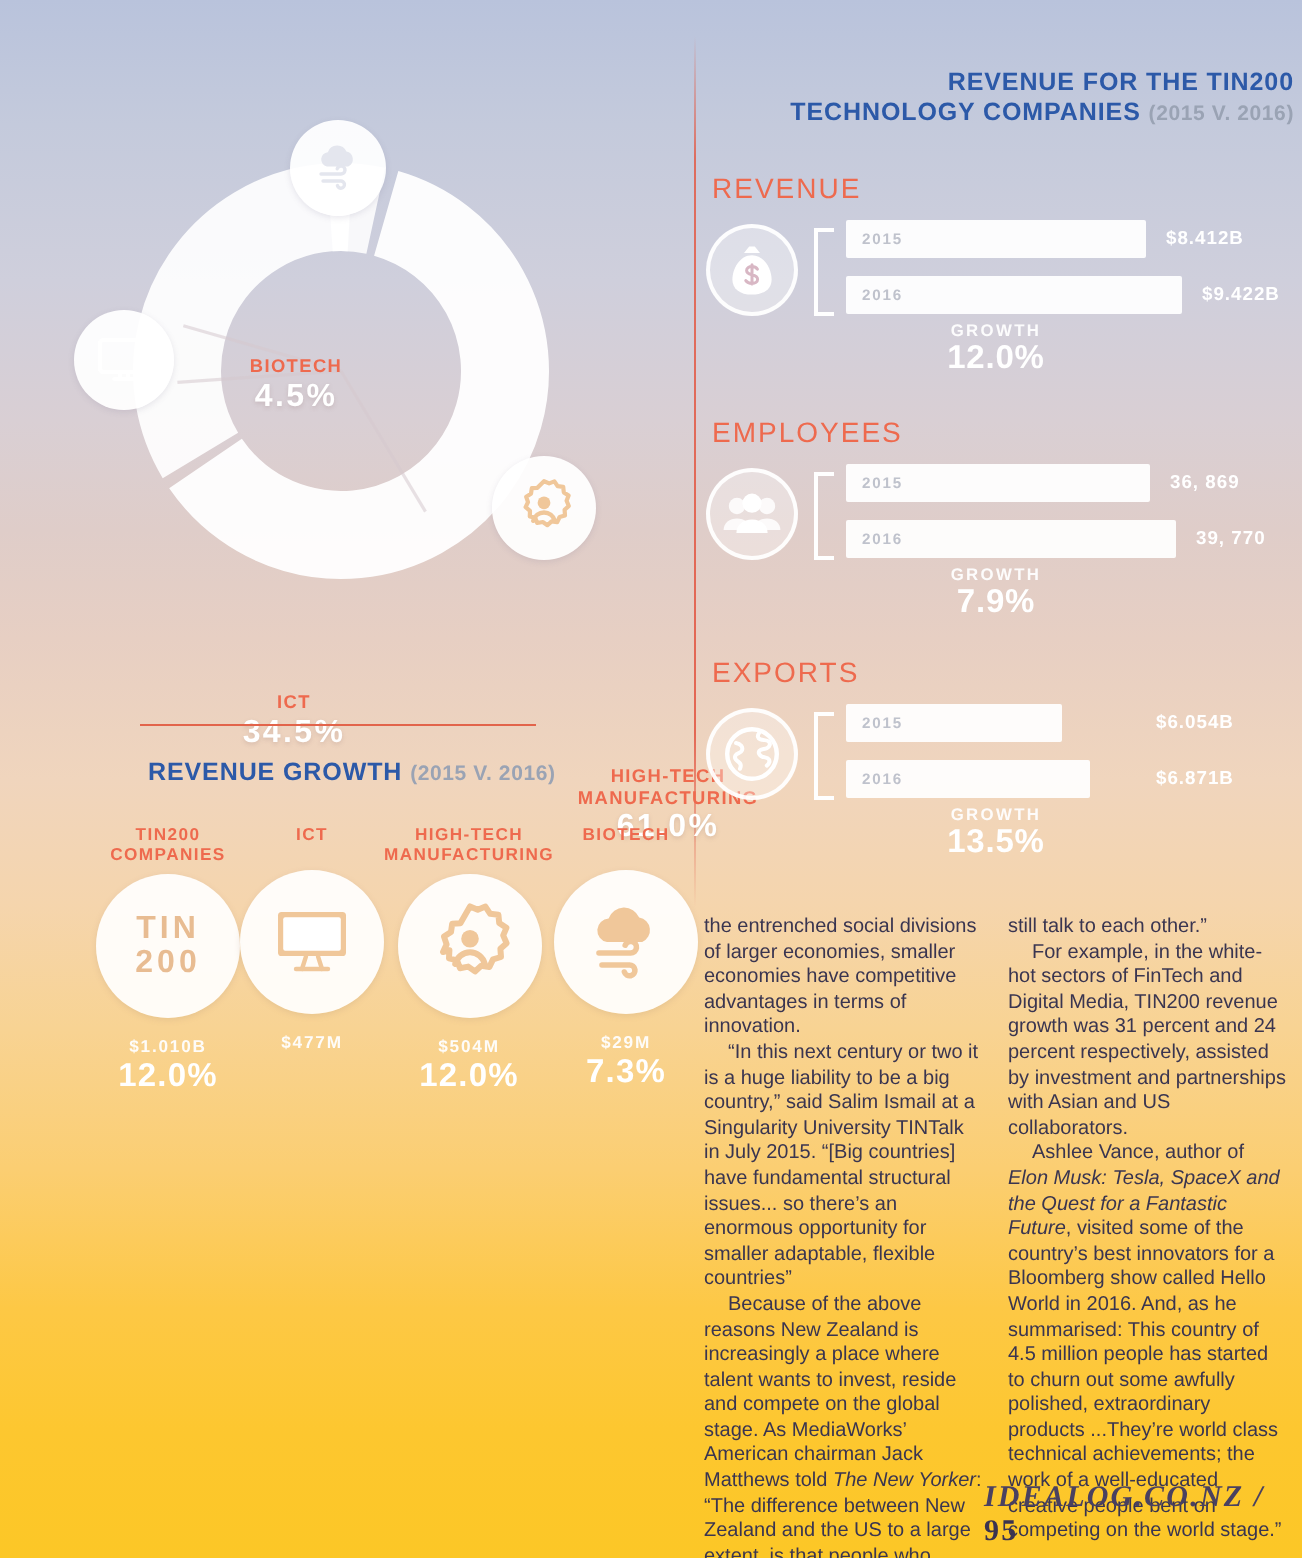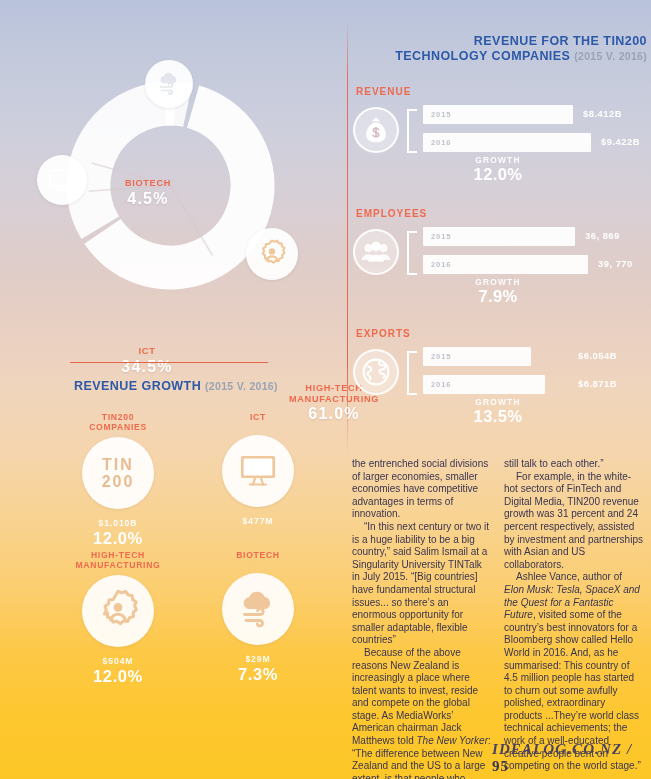--- a/index.html
+++ b/index.html
@@ -70,21 +70,21 @@
 
   .hdivider {
     position:absolute; left:70px; top:362px; width:198px; height:1px;
     background:#e2644b;
   }
 
   
   #growth-head { position:absolute; left:0; top:379px; width:390px; }
   .growth-grid {
     position:absolute; left:48px; top:410px; width:280px;
-    display:grid; grid-template-columns:1fr 1fr; 
+    display:grid; grid-template-columns:1fr 1fr 1fr 1fr; 
   }
   .gcell { text-align:center; }
   .gcell .gname {
     color:#ee6a4e; font-weight:bold; font-size:8.6px; letter-spacing:.7px;
     line-height:10px; min-height:20px; padding-top:2px;
   }
   .gcircle {
     width:72px; height:72px; border-radius:50%; background:rgba(255,255,255,.92);
     margin:5px auto 0; display:flex; align-items:center; justify-content:center;
     box-shadow:0 1px 3px rgba(160,130,110,.18);
@@ -102,21 +102,21 @@
     line-height:19px; margin-top:1px;
   }
 
   
   .metric { position:absolute; left:0; width:305px; }
   #metric-revenue { top:86px; }
   #metric-employees { top:208px; }
   #metric-exports { top:328px; }
 
   .m-label {
-    color:#ee6a4e; font-weight:bold; font-size:10px; letter-spacing:1px;
+    color:#ee6a4e; font-weight:normal; font-size:14px; letter-spacing:1px;
     padding-left:10px;
   }
   .m-body { position:relative; height:84px; margin-top:4px; }
   .m-icon {
     position:absolute; left:7px; top:6px; width:46px; height:46px; border-radius:50%;
     background:rgba(255,255,255,.35); border:2px solid rgba(255,255,255,.92);
     display:flex; align-items:center; justify-content:center;
   }
   .bracket {
     position:absolute; left:61px; top:8px; width:10px; height:44px;

